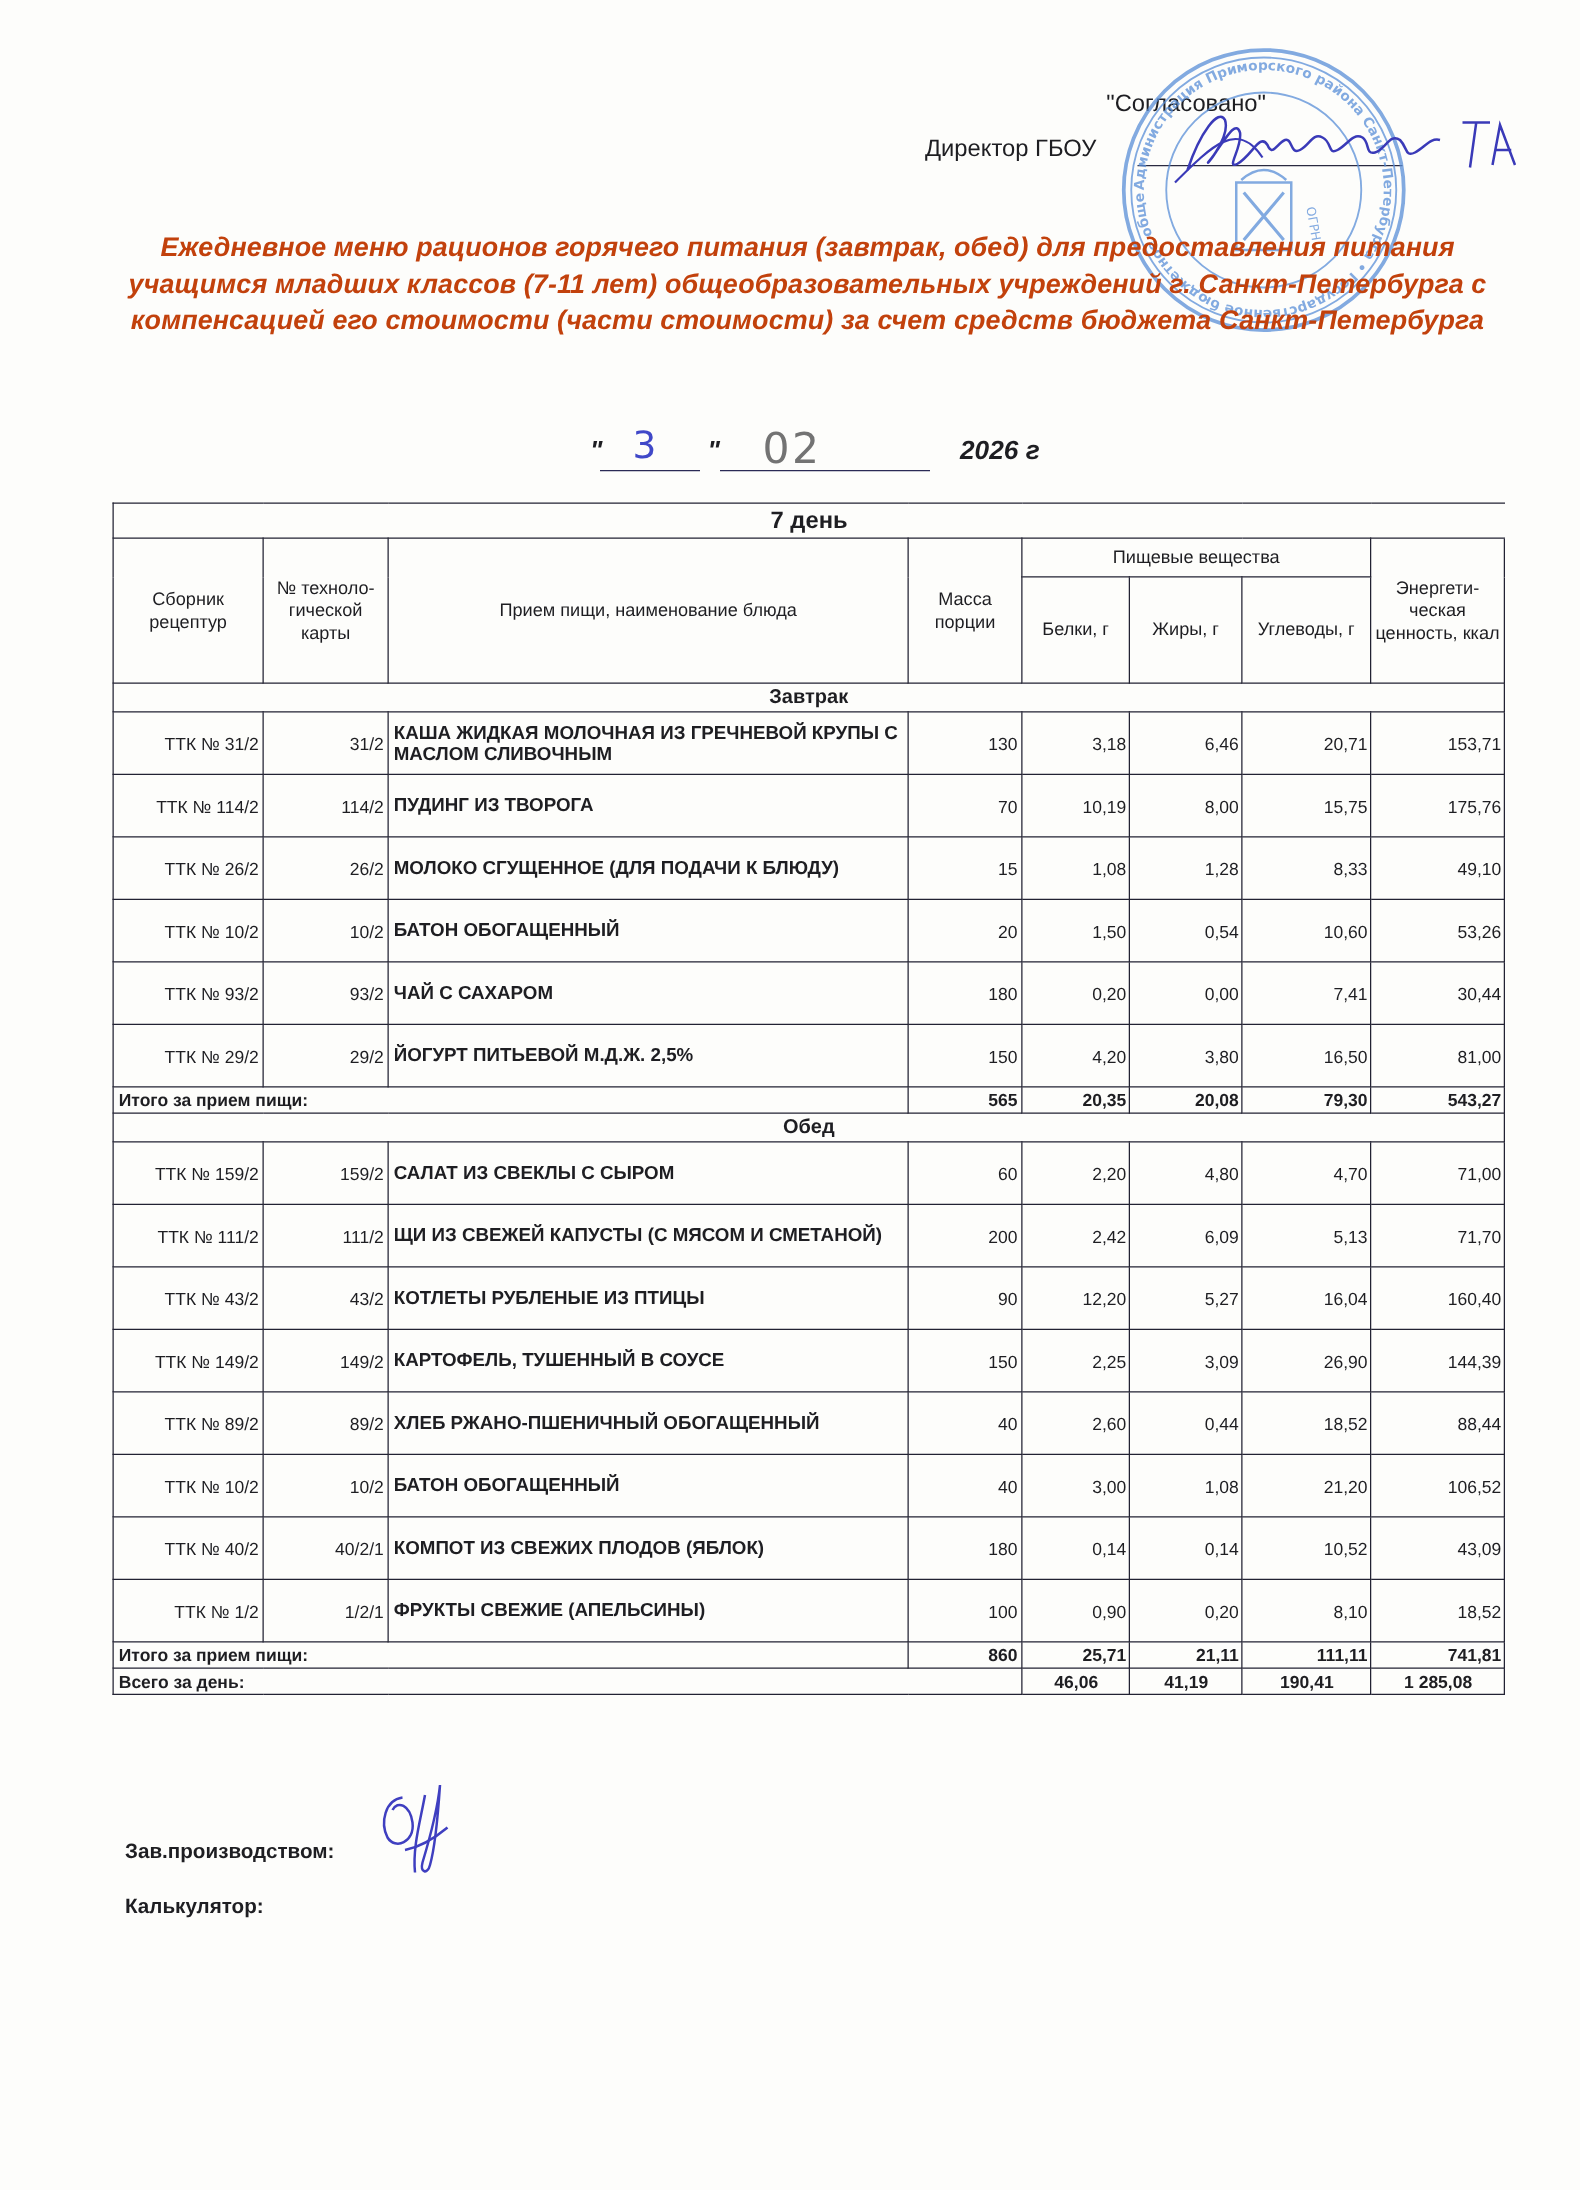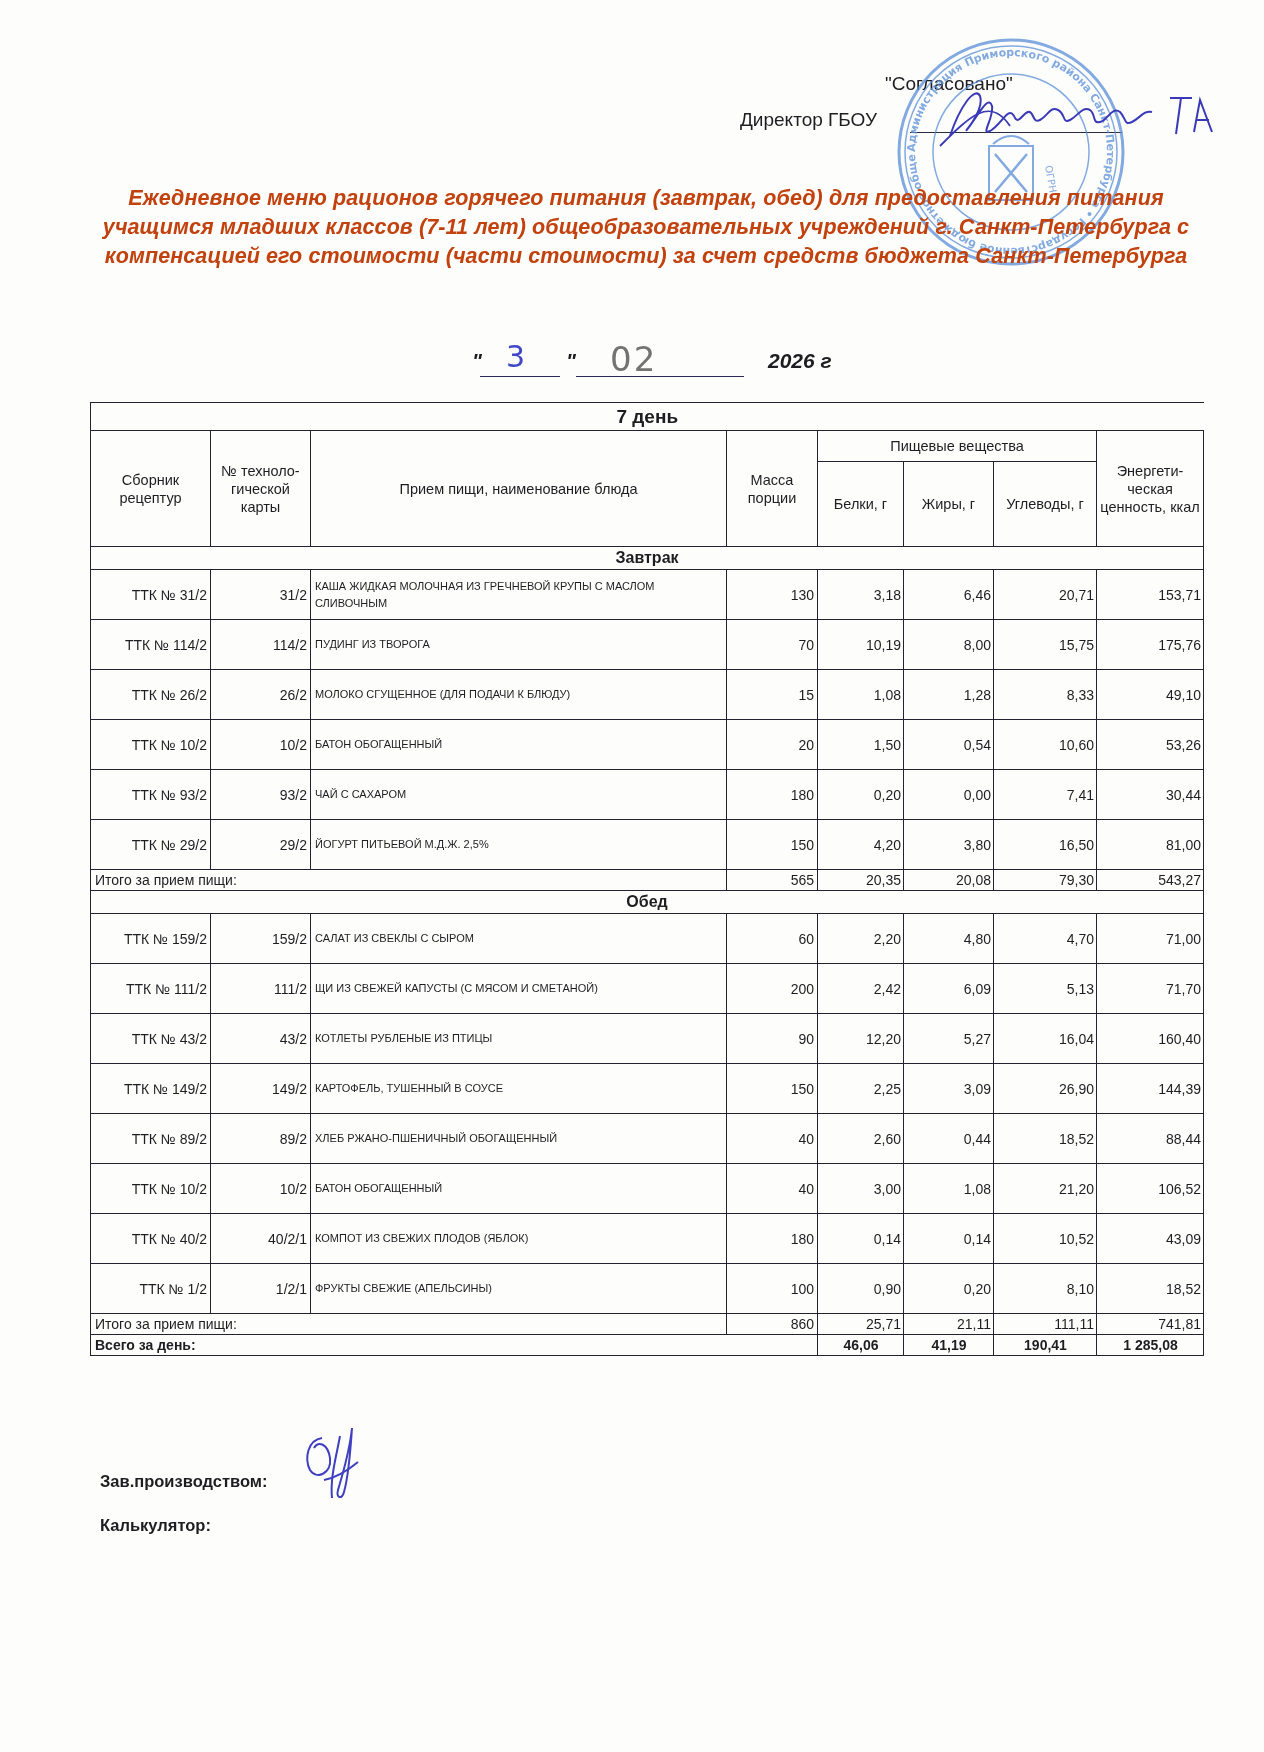--- a/index.html
+++ b/index.html
@@ -63,23 +63,23 @@
     border-right: none;
   }
   .menu-table th { font-size: 14.5px; text-align: center; line-height: 18px; }
   .menu-table .hdr-row1 th { height: 30px; }
   .menu-table .hdr-row2 th { height: 84px; }
   .menu-table .section-row td {
     height: 22px; text-align: center; font-weight: bold; font-size: 16px;
   }
   .menu-table .item-row td { height: 49px; }
   .menu-table .c-center { text-align: right; }
-  .menu-table .c-name { text-align: left; font-size: 11px; line-height: 17px; padding-left: 4px; }
+  .menu-table .c-name { text-align: left; font-size: 15px; line-height: 17px; padding-left: 4px; font-weight: bold; }
   .menu-table .c-num { text-align: right; padding-right: 2px; }
-  .menu-table .total-row td { height: 20px; font-weight: normal; font-size: 14px; }
+  .menu-table .total-row td { height: 20px; font-weight: bold; font-size: 14px; }
   .menu-table .total-row .c-label { text-align: left; padding-left: 4px; }
   .menu-table .grand-row td { height: 20px; font-weight: bold; }
   .menu-table .grand-row .c-num { font-weight: bold; text-align: center; }
 
   .signoffs {
     position: absolute; left: 100px; top: 1472px; font-weight: bold; font-size: 16.5px;
   }
   .signoffs .row { position: absolute; left: 0; white-space: nowrap; }
   .signoffs .row-prod { top: 0; }
   .signoffs .row-calc { top: 44px; }

